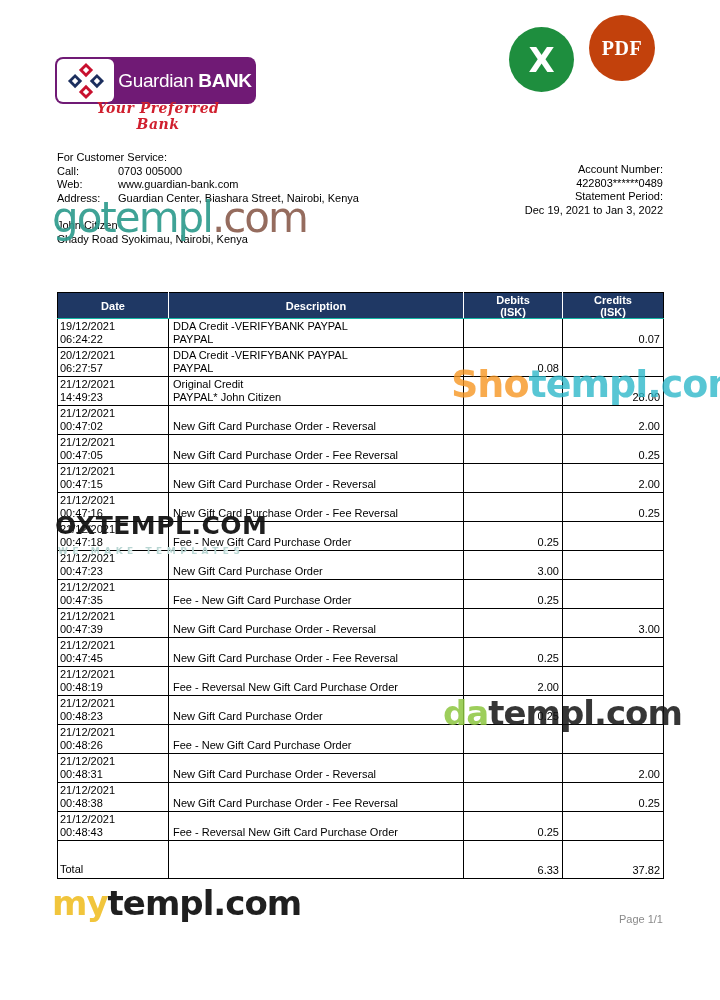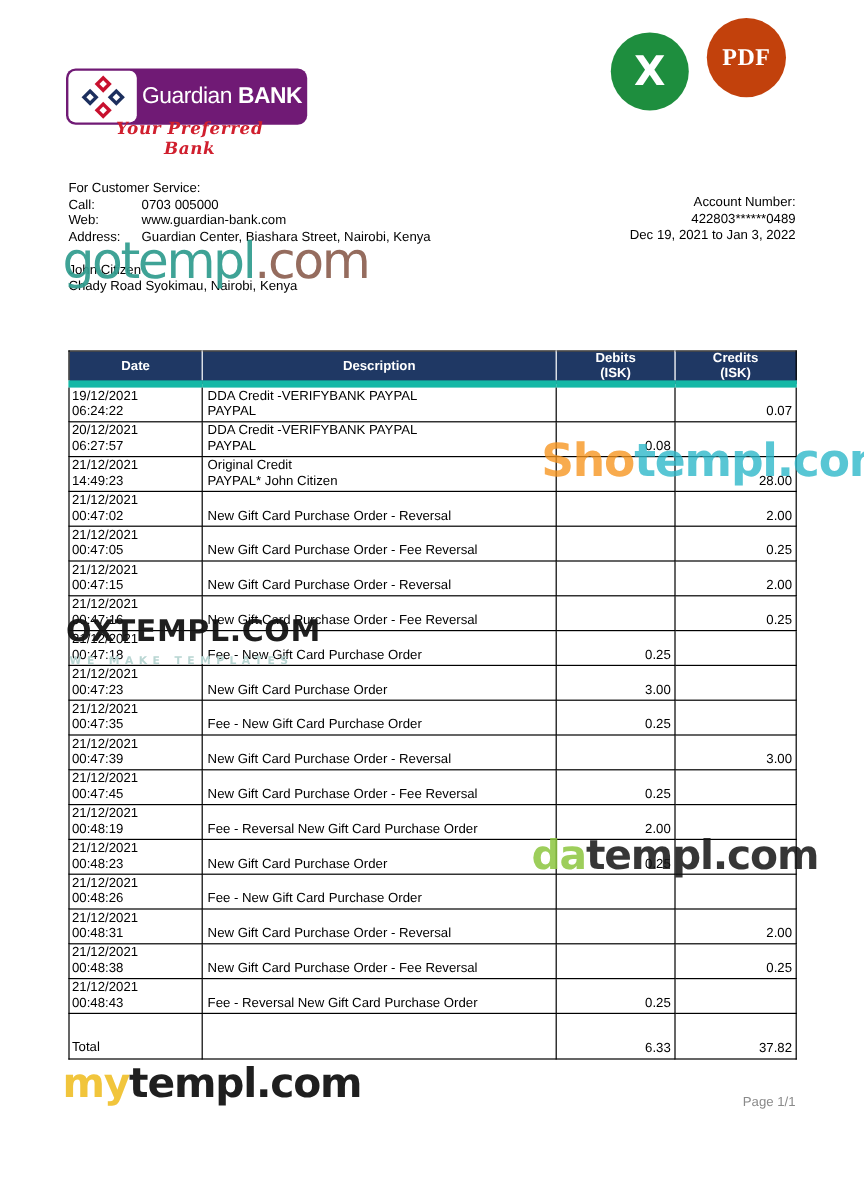--- a/index.html
+++ b/index.html
@@ -38,21 +38,21 @@
   .account { position:absolute; left:400px; top:151px; width:263px; text-align:right;
     font-size:11px; line-height:13.5px;margin-top:12px; }
 
   
   .stmt-table-wrap { position:absolute; left:57px; top:292px; }
   table { border-collapse:collapse; table-layout:fixed; width:606px;
     font-family:"Liberation Sans", sans-serif; font-size:11px; }
   col.w-date{width:111px;} col.w-desc{width:295px;} col.w-deb{width:99px;} col.w-cred{width:101px;}
   th { background:#1f3864; color:#fff; font-weight:700; font-size:11px; line-height:12px;
     height:26px; text-align:center; vertical-align:middle;
-    border-top:1px solid #000; border-bottom:6px solid #14b8a6; }
+    border-top:1px solid #000; border-bottom:1px solid #14b8a6; }
   th { border-left:1px solid #fff; border-right:1px solid #fff; }
   th:first-child { border-left:1px solid #000; }
   th:last-child { border-right:1px solid #000; }
   tbody td { border:1px solid #000; height:29px; vertical-align:bottom;
     padding:0 2px 1px 2px; line-height:13px; }
   td.c-date { vertical-align:top; padding-top:1px; }
   td.c-desc { padding-left:4px; }
   td.amount { text-align:right; padding-right:3px; }
   tr.total-row td { height:38px; }
   tr.total-row td.c-date { vertical-align:bottom; padding-bottom:2px; }
@@ -124,20 +124,21 @@
   </div>
 
   <div class="customer">
     <div>John Citizen</div>
     <div>Chady Road Syokimau, Nairobi, Kenya</div>
   </div>
 
   <div class="account">
     <div>Account Number:</div>
     <div>422803******0489</div>
+    <div>Statement Period:</div>
     <div>Dec 19, 2021 to Jan 3, 2022</div>
   </div>
 
   <div class="stmt-table-wrap">
     <table>
       <colgroup>
           <col class="w-date">
           <col class="w-desc">
           <col class="w-deb">
           <col class="w-cred">

